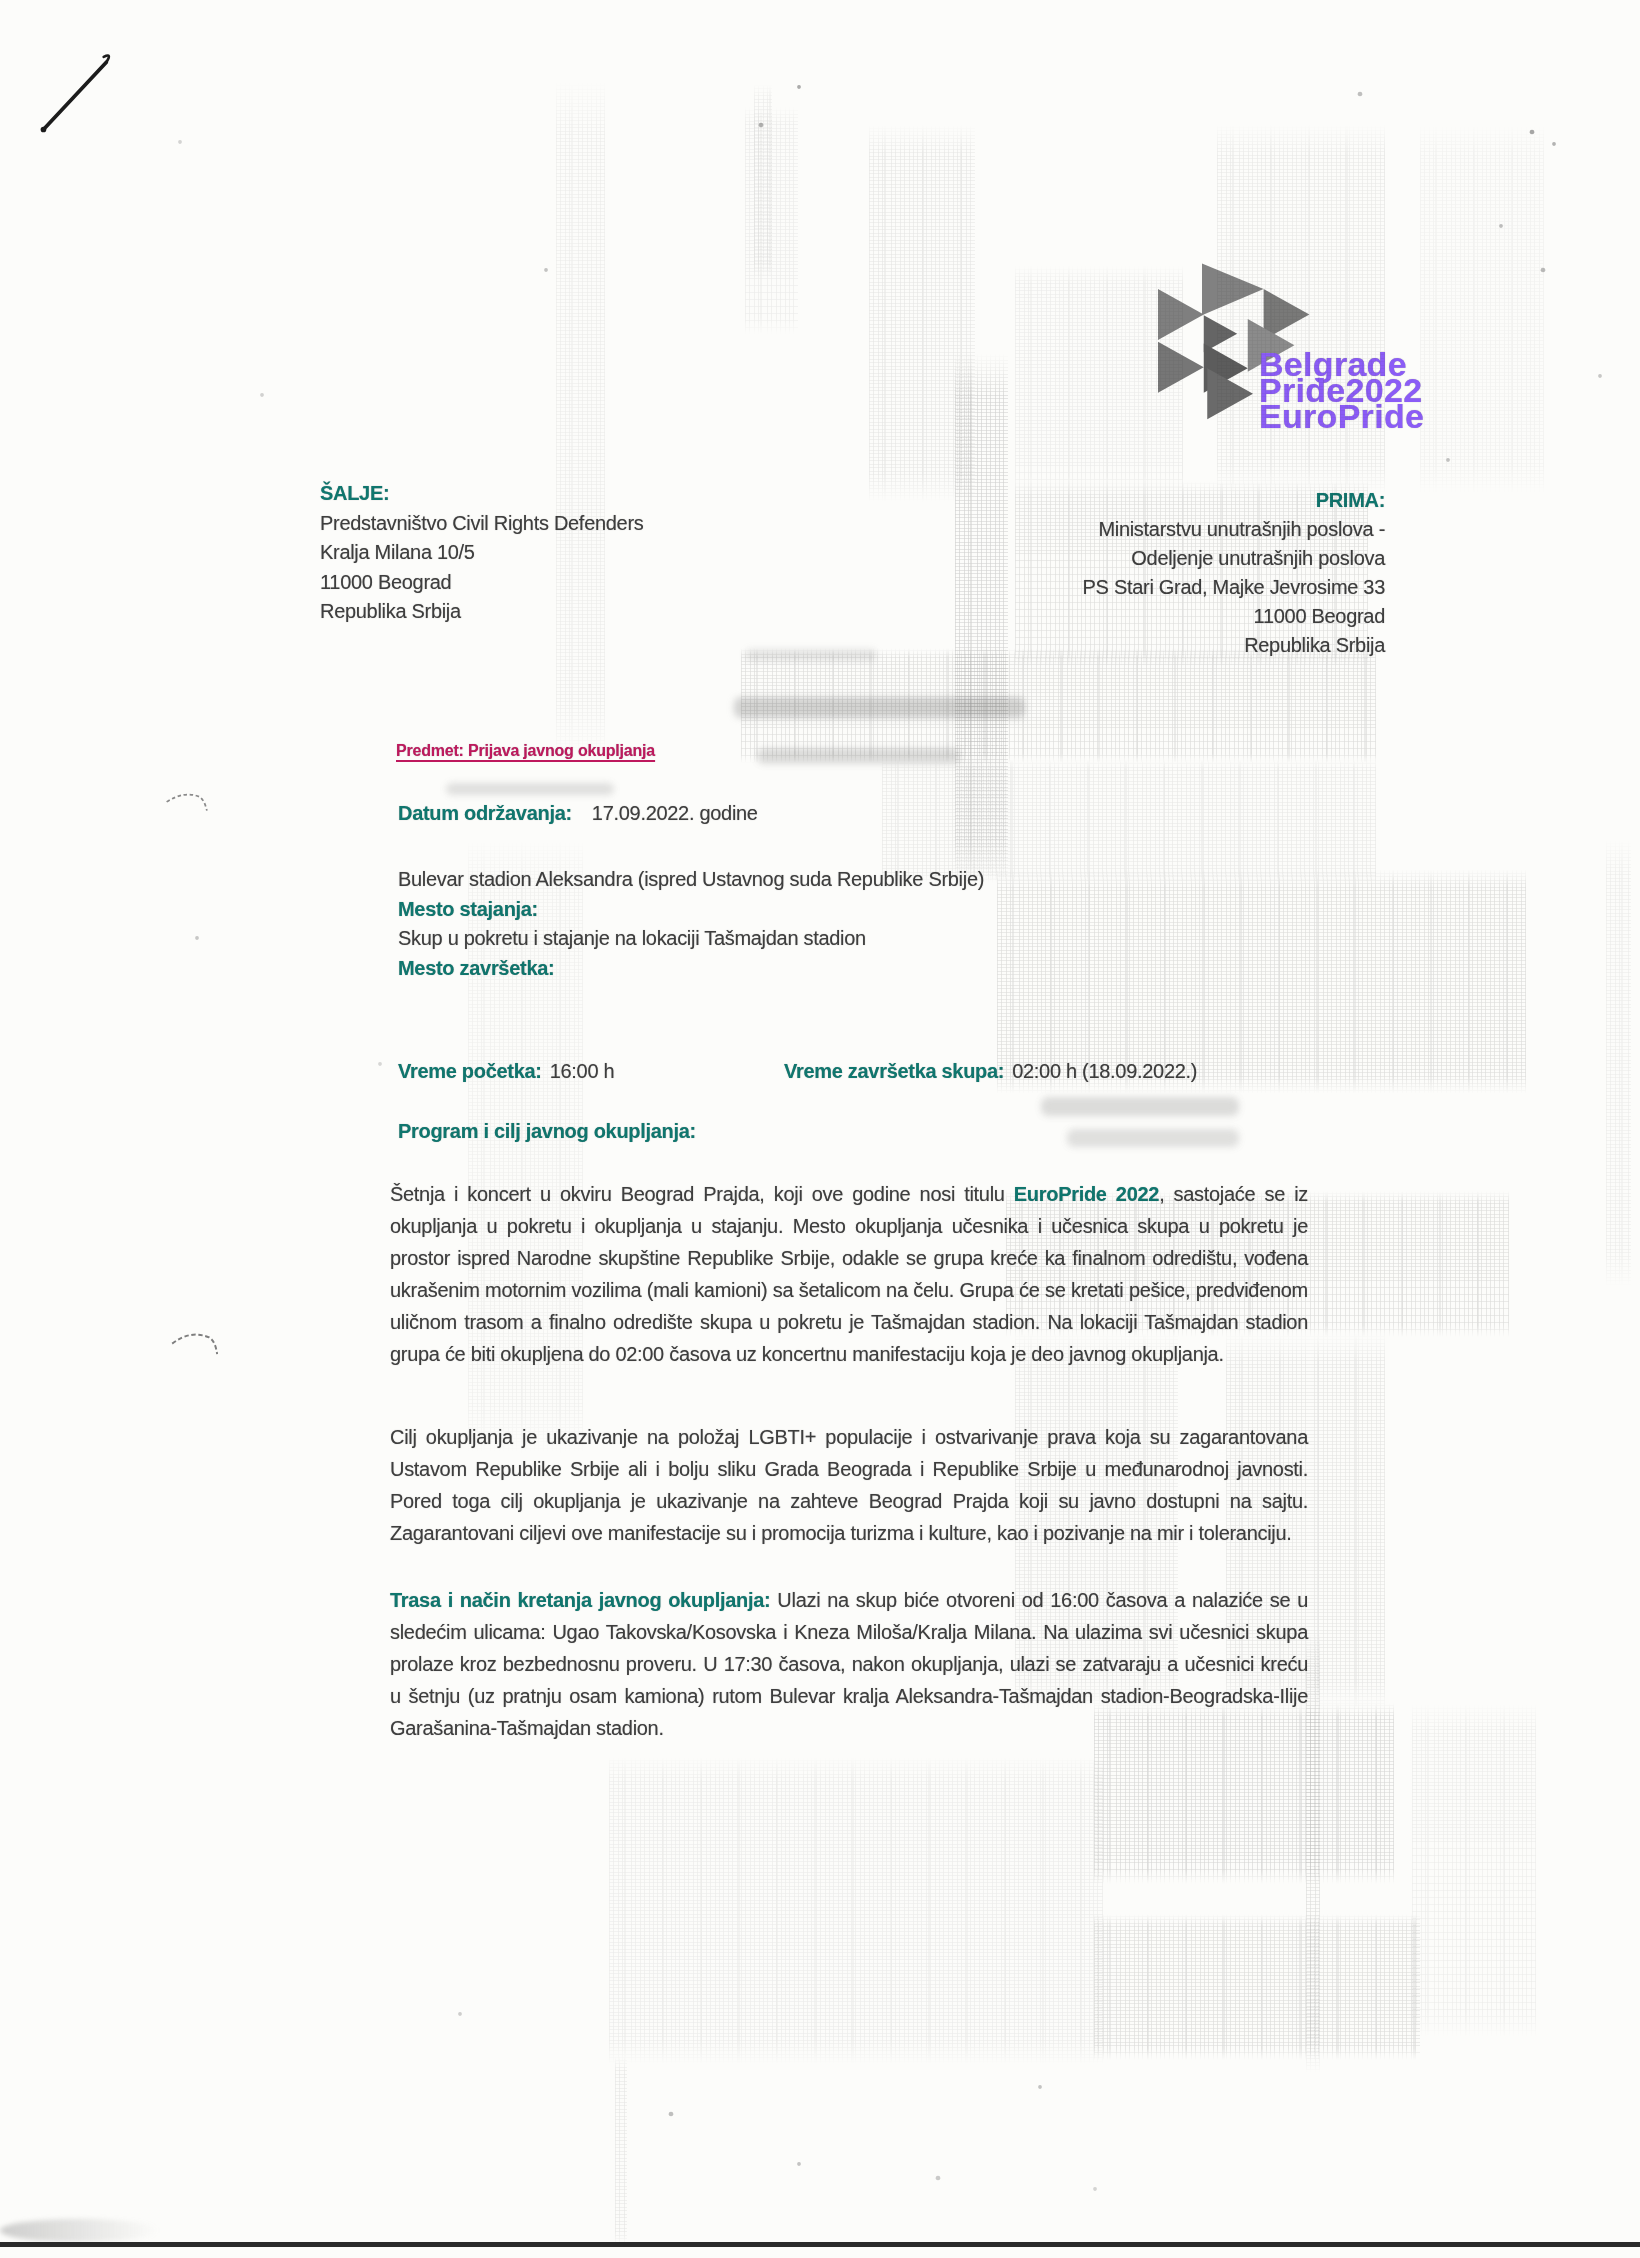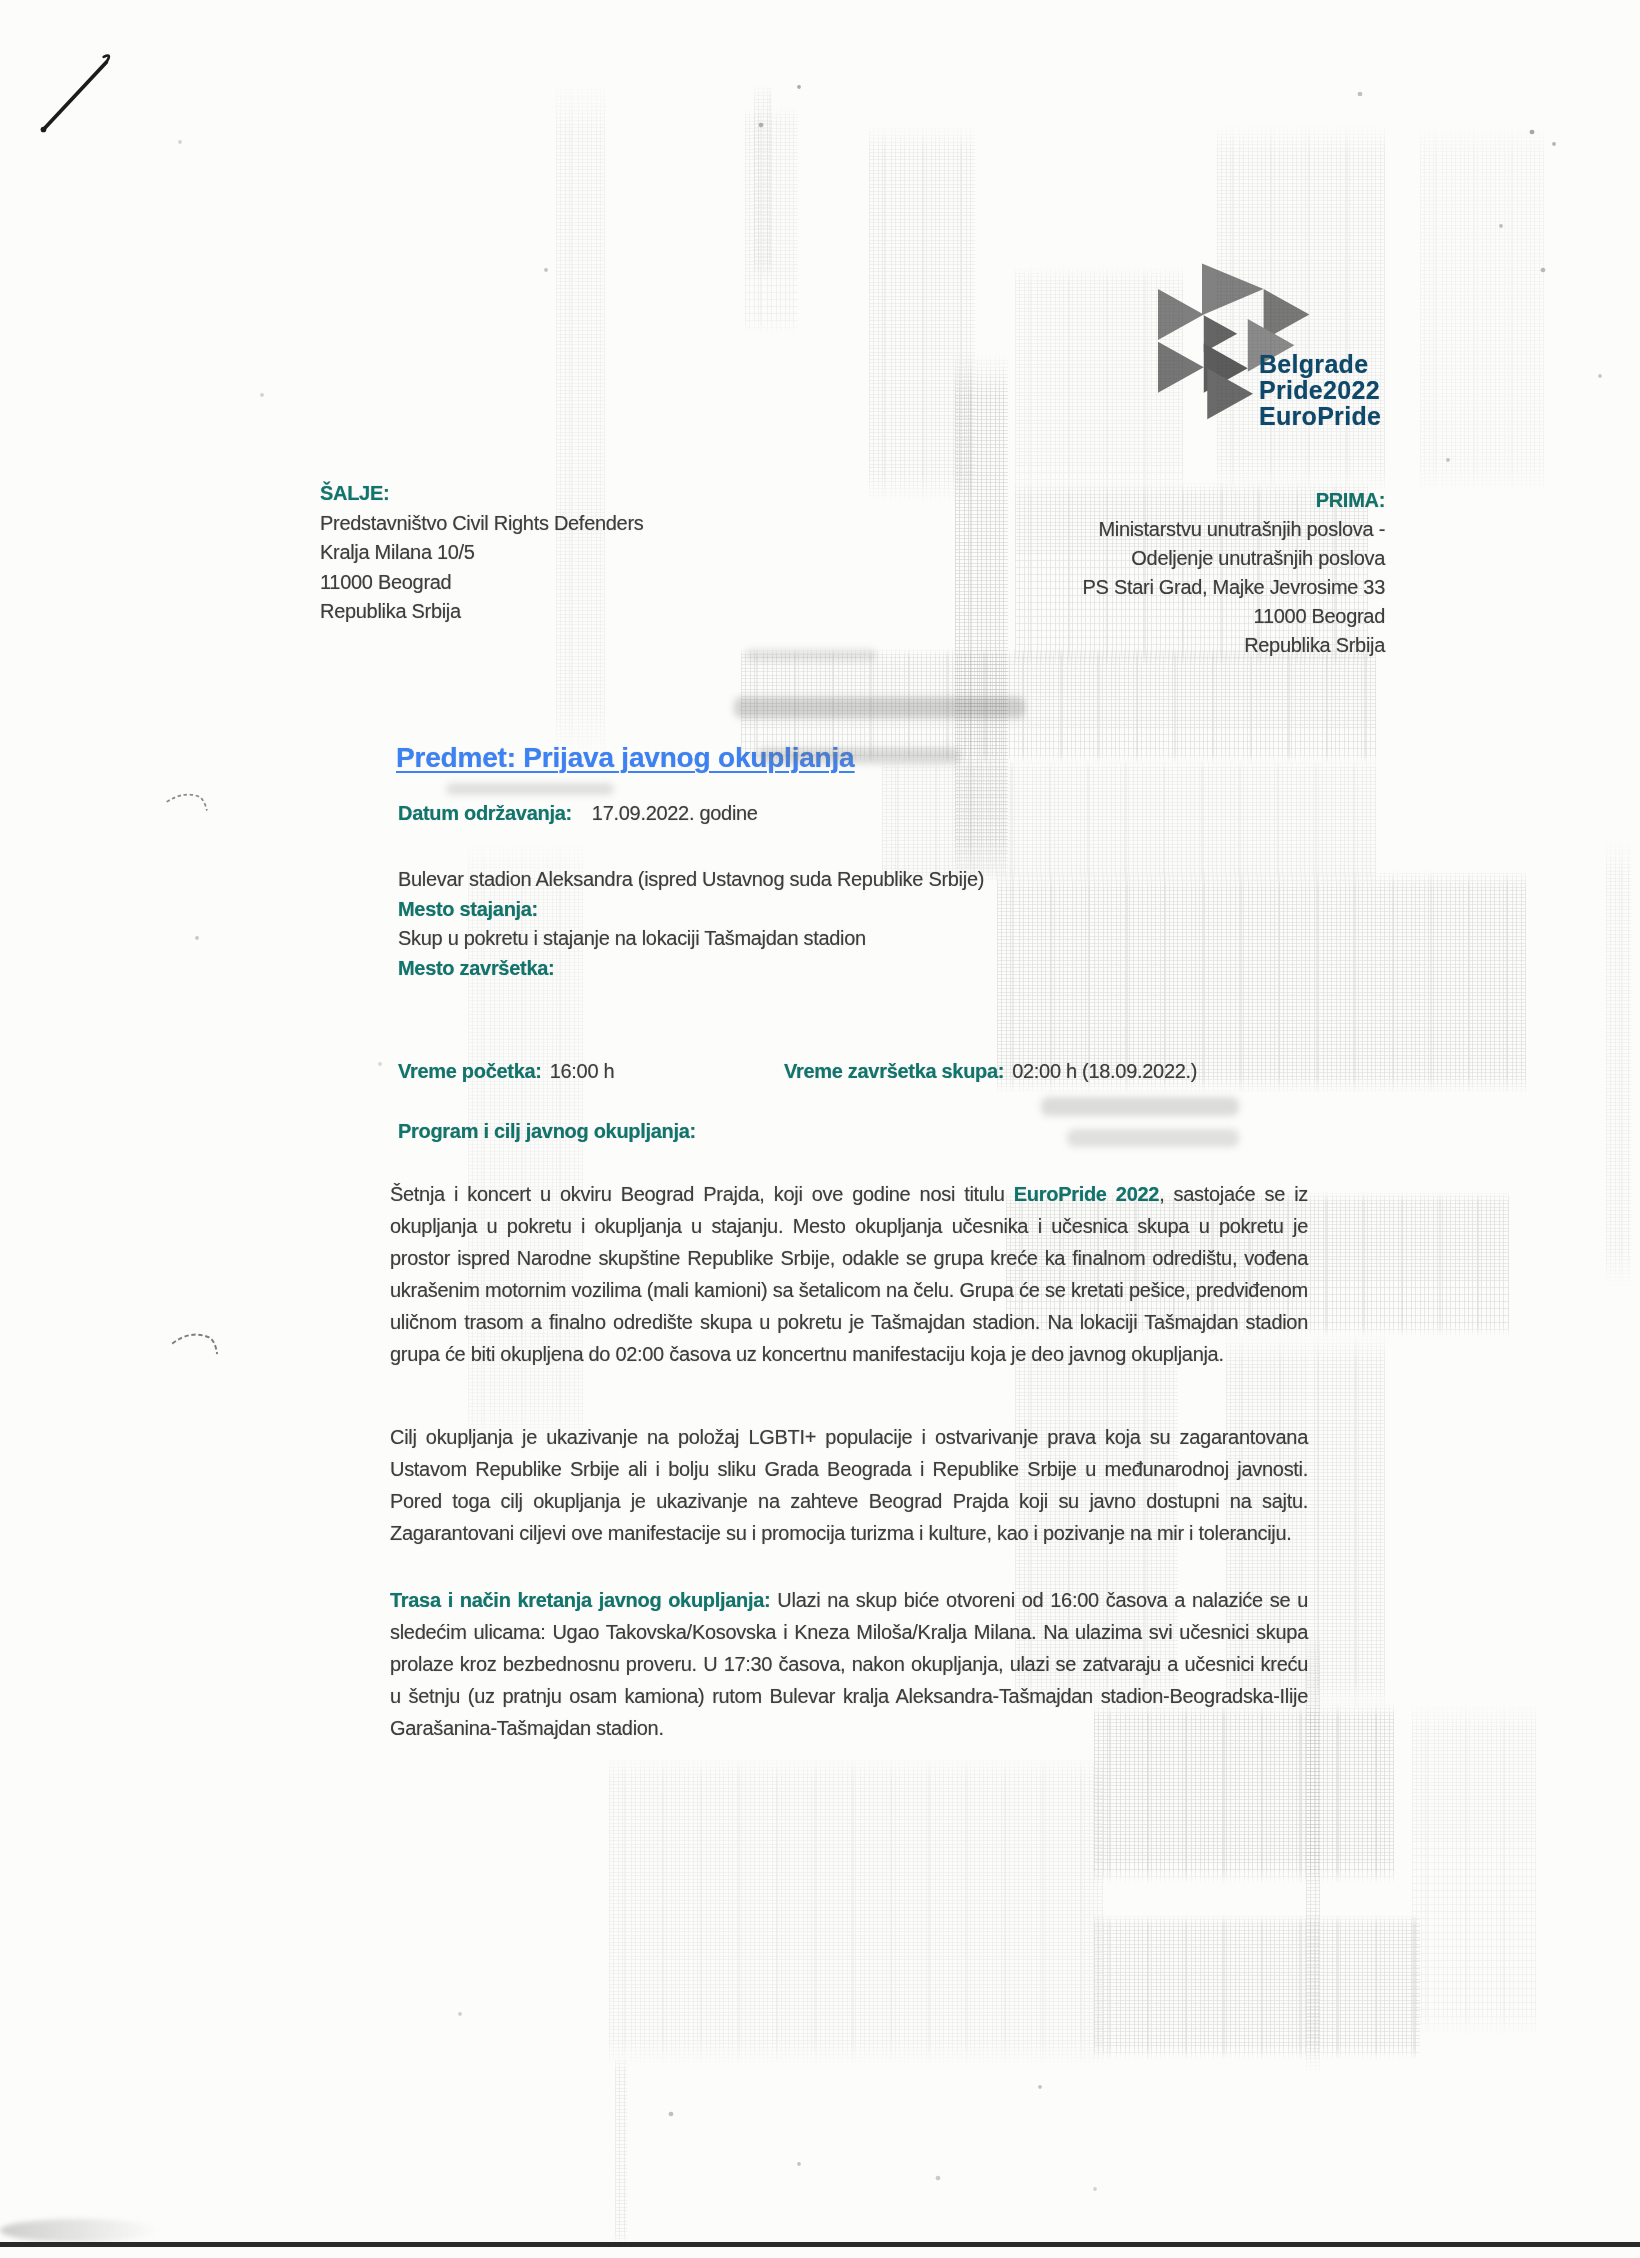--- a/index.html
+++ b/index.html
@@ -5,38 +5,38 @@
   html,body{margin:0;padding:0;background:#e9e9e7;}
   .page{position:relative;width:1640px;height:2258px;background:#fcfcfa;overflow:hidden;
         font-family:"Liberation Sans","DejaVu Sans",sans-serif;color:#3e3e3e;}
   .abs{position:absolute;}
   .scan{text-shadow:0 0 0.9px rgba(70,70,70,.5);}
   .b{font-weight:bold;color:#0f766e;}
   .txt{font-size:20px;letter-spacing:-0.3px;}
 
   .sender{left:320px;top:479px;line-height:29.6px;}
   .recipient{left:970px;top:486px;width:415px;text-align:right;line-height:29px;}
-  .subject{left:396px;top:742px;font-size:28px;font-weight:bold;color:#3b82f6;
+  .subject{left:396px;top:742px;font-size:16px;font-weight:bold;color:#be185d;
            text-decoration:underline;text-decoration-thickness:1.8px;text-underline-offset:4.4px;
            letter-spacing:-0.2px;}
   .dateline{left:398px;top:802px;}
   .dateline .val{margin-left:20px;font-weight:normal;color:#3e3e3e;}
   .locs{left:398px;top:865px;line-height:29.5px;}
   .timeline{left:0;top:1060px;width:100%;height:30px;}
   .t1{position:absolute;left:398px;}
   .t2{position:absolute;left:784px;}
   .timeline .val{margin-left:8px;font-weight:normal;color:#3e3e3e;}
   .proghead{left:398px;top:1120px;}
   .para{position:absolute;left:390px;width:918px;margin:0;font-size:20px;letter-spacing:-0.3px;
         line-height:32px;text-align:justify;color:#3e3e3e;}
 
   .logo{left:1158px;top:252px;width:291px;height:207px;}
   .logo svg{position:absolute;left:0;top:0;filter:blur(0.4px);opacity:.92;}
-  .logo-text{position:absolute;left:101px;top:99px;font-size:25px;font-weight:bold;
-             line-height:26px;color:#0c4a6e;letter-spacing:0.3px;}
+  .logo-text{position:absolute;left:101px;top:99px;font-size:34px;font-weight:bold;
+             line-height:26px;color:#8b5cf6;letter-spacing:0.3px;}
 
   .noise{position:absolute;pointer-events:none;
     background:
       repeating-linear-gradient(90deg, rgba(40,40,40,.65) 0 0.9px, transparent 0.9px 4.4px),
       repeating-linear-gradient(0deg, rgba(40,40,40,.55) 0 0.9px, transparent 0.9px 3.5px),
       repeating-linear-gradient(90deg, transparent 0 15px, rgba(30,30,30,.5) 15px 17px, transparent 17px 38px);
     -webkit-mask-image:linear-gradient(180deg,transparent,#000 8%,#000 92%,transparent);
     mask-image:linear-gradient(180deg,transparent,#000 8%,#000 92%,transparent);}
   .smudge{position:absolute;background:rgba(125,125,125,.32);filter:blur(3.5px);border-radius:7px;
           pointer-events:none;}

